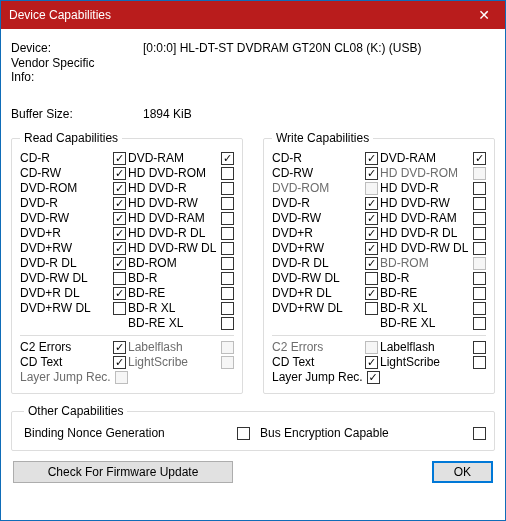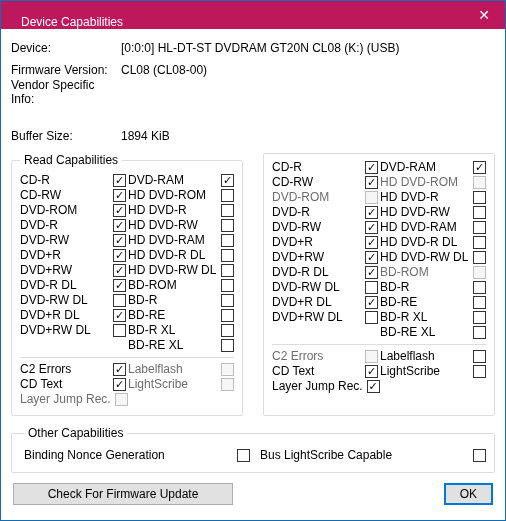--- a/index.html
+++ b/index.html
@@ -12,26 +12,26 @@
   }
   .window {
     width: 506px;
     height: 521px;
     background: #fff;
     border: 1px solid #0f6db8;
     position: relative;
   }
   .titlebar {
     height: 28px;
-    background: #be185d;
+    background: #b91c1c;
     color: #fff;
     display: flex;
-    align-items: flex-end;
+    align-items: center;
     justify-content: space-between;
-    padding-left: 20px;
+    padding-left: 8px;
     font-size: 12px;
   }
   .titlebar .close {
     width: 42px;
     height: 28px;
     display: flex;
     align-items: center;
     justify-content: center;
     font-size: 14px;
     cursor: pointer;
@@ -45,20 +45,21 @@
   .info-row {
     display: flex;
     align-items: center;
     height: 22px;
   }
   .info-label {
     width: 110px;
   }
   .info-value {
     flex: 1;
+    margin-left: 22px;
   }
   .info-input {
     width: 150px;
     height: 20px;
     border: 1px solid #fff;
     background: #fff;
     padding: 0 4px;
     font: inherit;
   }
   fieldset {
@@ -158,45 +159,41 @@
   .btn {
     height: 22px;
     font: inherit;
     padding: 0 16px;
     background: #e1e1e1;
     border: 1px solid #adadad;
     cursor: pointer;
   }
   .btn.primary {
     border: 2px solid #0078d7;
-    padding: 0 14px;
+    padding: 0 20px;
   }
   .btn.wide { width: 220px; }
 </style>
 </head>
 <body>
 
 <div class="window">
   <div class="titlebar">
     <span>Device Capabilities</span>
     <div class="close">
       <span>✕</span>
     </div>
   </div>
 
   <div class="content">
 
     <div class="info-grid">
       <div class="info-row">
         <span class="info-label">Device:</span>
         <span class="info-value">[0:0:0] HL-DT-ST DVDRAM GT20N CL08 (K:) (USB)</span>
-      </div>
-      <div class="info-row">
-        <span class="info-label">Firmware Version:</span>
-        <span class="info-value">CL08 (CL08-00)</span>
       </div>
       <div class="info-row">
         <span class="info-label">Vendor Specific Info:</span>
         <input class="info-input" style="">
       </div>
       <div class="info-row">
         <input class="info-input" style="">
       </div>
       <div class="info-row">
         <span class="info-label">Buffer Size:</span>
@@ -328,20 +325,21 @@
               </div>
               <div class="cap-item disabled">
                 <span>LightScribe</span>
                 <span class="cb"></span>
               </div>
             </div>
         </div>
       </fieldset>
 
       <fieldset class="cap-box">
+        <legend>Write Capabilities</legend>
         <div class="cap-columns">
           <div class="cap-col" id="write-col1">
               <div class="cap-item">
                 <span>CD-R</span>
                 <span class="cb checked"></span>
               </div>
               <div class="cap-item">
                 <span>CD-RW</span>
                 <span class="cb checked"></span>
               </div>
@@ -464,21 +462,21 @@
     </div>
 
     <fieldset class="other-box">
       <legend>Other Capabilities</legend>
       <div class="other-row">
         <div class="other-item">
           <span>Binding Nonce Generation</span>
           <span class="cb"></span>
         </div>
         <div class="other-item">
-          <span>Bus LightScribe Capable</span>
+          <span>Bus Encryption Capable</span>
           <span class="cb"></span>
         </div>
       </div>
     </fieldset>
 
     <div class="button-row">
       <button class="btn wide">Check For Firmware Update</button>
       <button class="btn primary">OK</button>
     </div>
 

